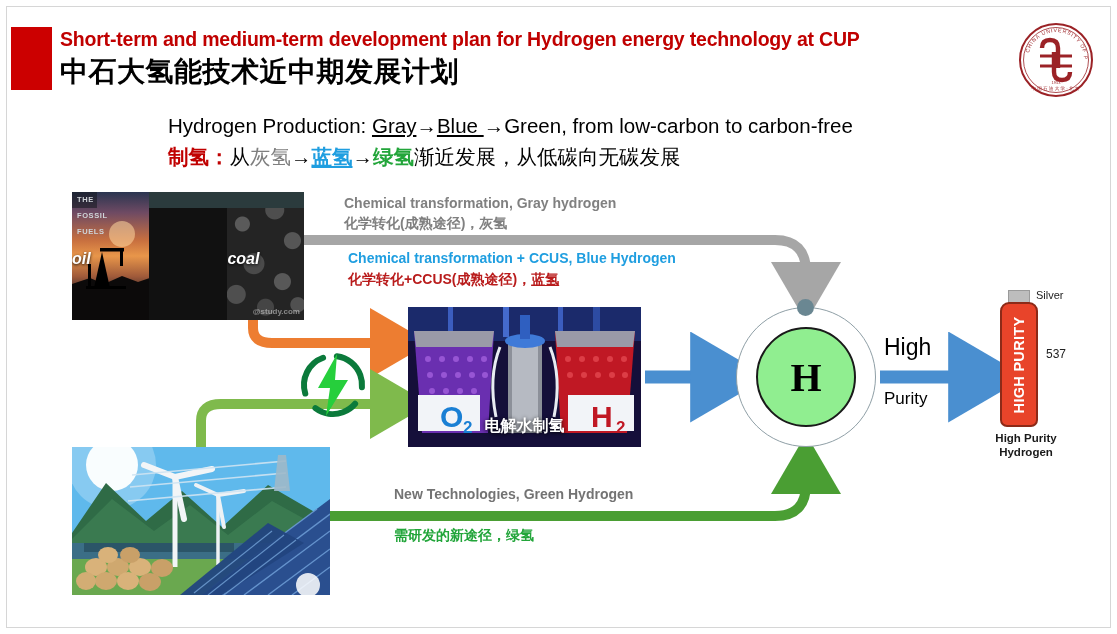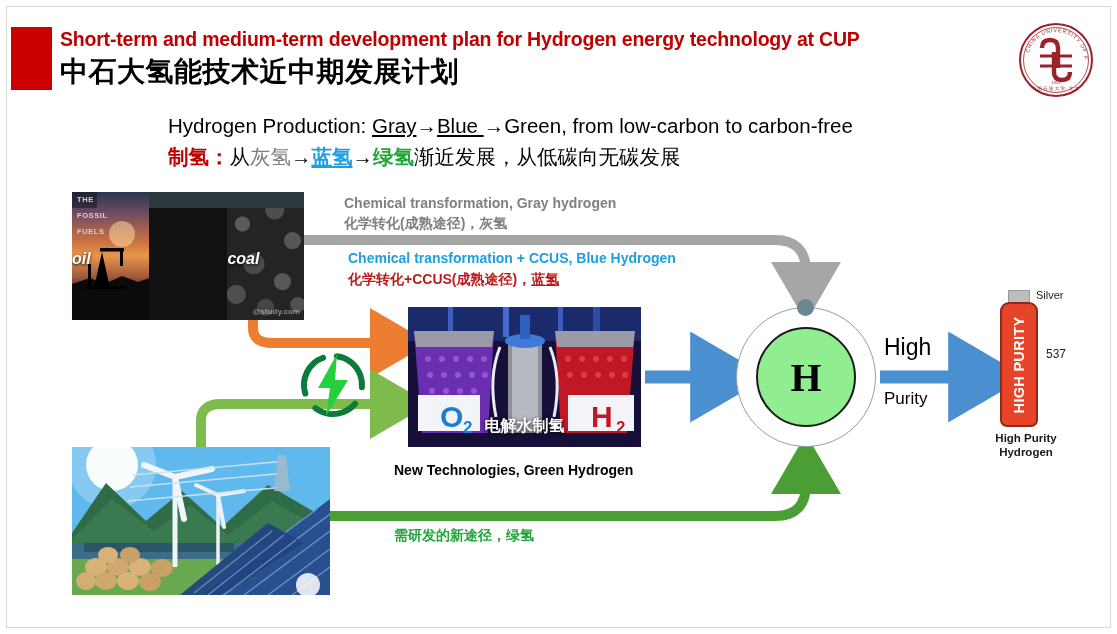--- a/index.html
+++ b/index.html
@@ -147,21 +147,21 @@
     background: linear-gradient(to bottom, #57b6ea 0%, #8ed2f2 42%, #bfe3f3 58%, #3f6e9a 100%);
   }
 
   
   .lbl { position: absolute; white-space: nowrap; }
   #lbl-gray-en  { left: 344px; top: 195px; font-size: 14px; font-weight: bold; color: #808080; }
   #lbl-gray-zh  { left: 344px; top: 215px; font-size: 14px; font-weight: bold; color: #808080; }
   #lbl-blue-en  { left: 348px; top: 250px; font-size: 14px; font-weight: bold; color: #1f9ee0; }
   #lbl-blue-zh  { left: 348px; top: 271px; font-size: 14px; font-weight: bold; color: #b91c1c; }
   #lbl-blue-zh .u { text-decoration: underline; }
-  #lbl-green-en { left: 394px; top: 462px; font-size: 14px; font-weight: bold; color: #000000; }
+  #lbl-green-en { left: 394px; top: 486px; font-size: 14px; font-weight: bold; color: #737373; }
   #lbl-green-zh { left: 394px; top: 527px; font-size: 14px; font-weight: bold; color: #22a53a; }
 
   #lbl-high   { left: 884px; top: 334px; font-size: 23px; color: #000; }
   #lbl-purity { left: 884px; top: 389px; font-size: 17px; color: #000; }
 
   
   #h-node { position: absolute; left: 736px; top: 307px; width: 140px; height: 140px; }
   #h-orbit {
     position: absolute; left: 0; top: 0; width: 140px; height: 140px;
     border: 1.5px solid #8f9fa6; border-radius: 50%;

